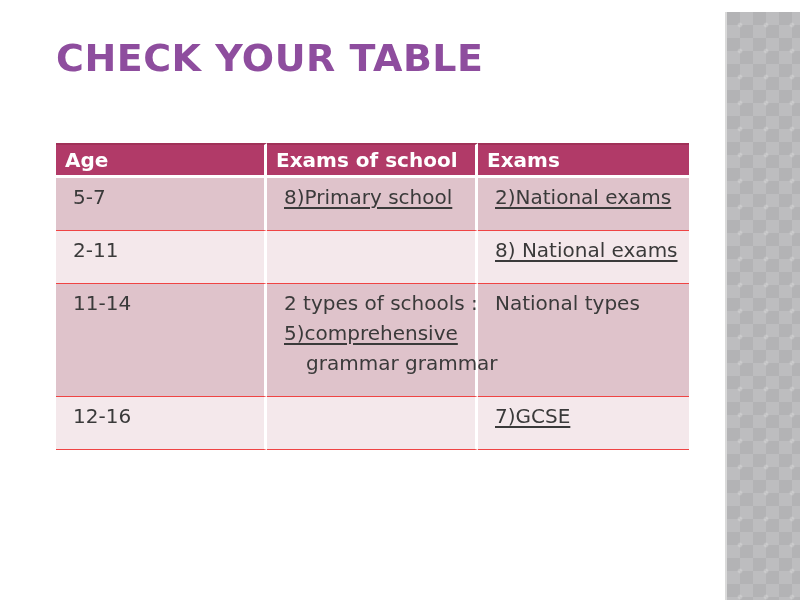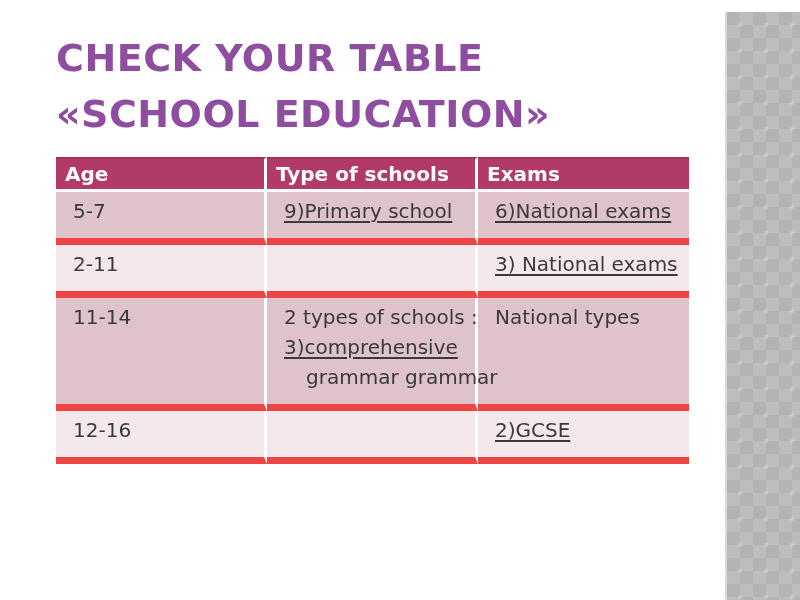--- a/index.html
+++ b/index.html
@@ -20,21 +20,21 @@
     color: var(--title-color, #8e4d9e);
     font-weight: bold;
     font-size: 38px;
     line-height: 52px;
     letter-spacing: 0.5px;
   }
 
   
   .tbl-wrap {
     position: absolute;
-    left: 40px; top: 141px;
+    left: 40px; top: 127px;
     width: 543px;
   }
   table.edu {
     width: 100%;
     table-layout: fixed;
     border-collapse: separate;
     border-spacing: 0;
     font-size: 20px;
     color: var(--body-text, #3a3a3a);
   }
@@ -50,25 +50,25 @@
     height: 32px;
     padding: 3px 6px 3px 9px;
     border-top: 2px solid #a03158;
     border-bottom: 3px solid #ffffff;
     border-right: 3px solid #ffffff;
     vertical-align: middle;
   }
   table.edu th:last-child { border-right: none; }
 
   table.edu td {
-    padding: 2px 6px 10px 9px;
+    padding: 2px 6px 16px 9px;
     vertical-align: top;
     height: 30px;
     line-height: 26px;
-    border-bottom: 7px solid #ef4444;
+    border-bottom: 1px solid #ef4444;
     border-right: 3px solid #ffffff;
   }
   table.edu td:last-child { border-right: none; }
   table.edu tr.dark  td { background: var(--row-dark, #dfc3cb); }
   table.edu tr.light td { background: var(--row-light, #f4e8eb); }
 
   .line { white-space: pre; }
   .u {
     text-decoration: underline;
     text-decoration-thickness: 2px;
@@ -89,77 +89,76 @@
     background-size: 26px 26px;
     background-position: 0 0, 0 0, 13px 13px;
     border-left: 2px solid #dadada;
   }
 </style>
 </head>
 <body>
 
 <div class="slide-title">
   <div>CHECK YOUR TABLE</div>
-  <div>«SCHOOL EDUCATION»</div>
 </div>
 
 <div class="tbl-wrap">
   <table class="edu">
     <colgroup>
         <col class="c1">
         <col class="c2">
         <col class="c3">
       </colgroup>
     <thead>
       <tr>
           <th>Age</th>
-          <th>Type of schools</th>
+          <th>Exams of school</th>
           <th>Exams</th>
         </tr>
     </thead>
     <tbody>
         <tr class="dark">
           <td>
             <div class="line"><span>5-7</span></div>
           </td>
           <td>
-            <div class="line"><span class="u">9)Primary school</span></div>
+            <div class="line"><span class="u">8)Primary school</span></div>
           </td>
           <td>
-            <div class="line"><span class="u">6)National exams</span></div>
+            <div class="line"><span class="u">2)National exams</span></div>
           </td>
         </tr>
         <tr class="light">
           <td>
             <div class="line"><span>2-11</span></div>
           </td>
           <td></td>
           <td>
-            <div class="line"><span class="u">3) National exams</span></div>
+            <div class="line"><span class="u">8) National exams</span></div>
           </td>
         </tr>
         <tr class="dark">
           <td>
             <div class="line"><span>11-14</span></div>
           </td>
           <td>
             <div class="line"><span>2 types of schools :</span></div>
-            <div class="line"><span class="u">3)comprehensive</span></div>
+            <div class="line"><span class="u">5)comprehensive</span></div>
             <div class="line indent"><span>grammar grammar</span></div>
           </td>
           <td>
             <div class="line"><span>National types</span></div>
           </td>
         </tr>
         <tr class="light">
           <td>
             <div class="line"><span>12-16</span></div>
           </td>
           <td></td>
           <td>
-            <div class="line"><span class="u">2)GCSE</span></div>
+            <div class="line"><span class="u">7)GCSE</span></div>
           </td>
         </tr>
       </tbody>
   </table>
 </div>
 
 <div class="sidebar"></div>
 
 </body></html>

